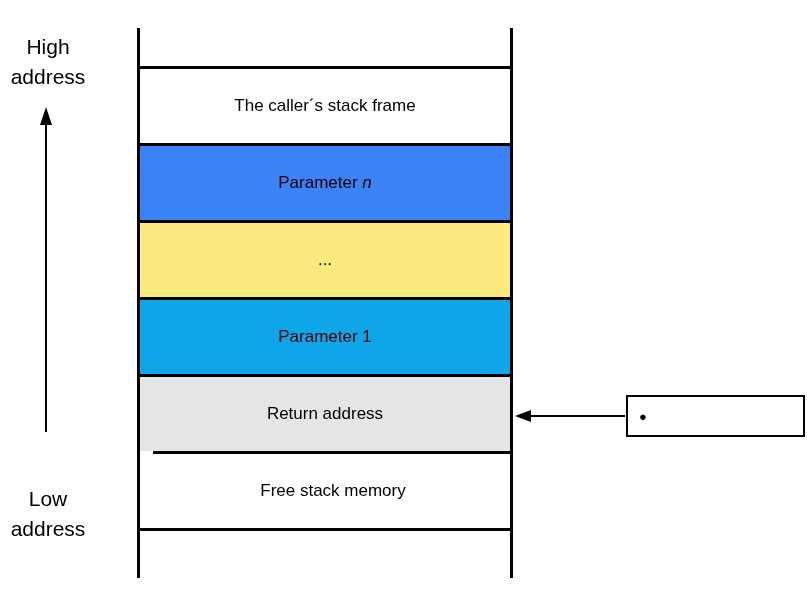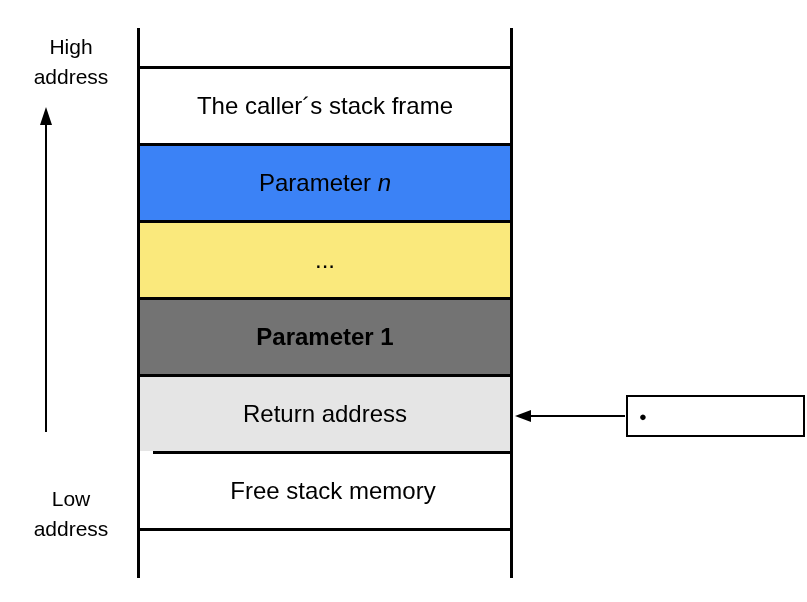--- a/index.html
+++ b/index.html
@@ -13,21 +13,20 @@
     overflow: hidden;
   }
   .side-label {
     position: absolute;
     left: 0;
     width: 96px;
     text-align: center;
     font-size: 21px;
     line-height: 1.45;
     white-space: pre-line;
-    padding-left: 23px;
   }
   .side-label.high { top: 32px; }
   .side-label.low  { top: 484px; }
   .up-arrow {
     position: absolute;
     left: 33px;
     top: 106px;
     width: 26px;
     height: 330px;
   }
@@ -49,21 +48,21 @@
     border-bottom: 3px solid #000000;
     z-index: 1;
   }
   .row {
     box-sizing: border-box;
     height: 77px;
     border-top: 3px solid #000000;
     display: flex;
     align-items: center;
     justify-content: center;
-    font-size: 24px;
+    font-size: 17px;
   }
   .ptr-arrow {
     position: absolute;
     left: 513px;
     top: 404px;
     width: 113px;
     height: 24px;
   }
   .ptr-box {
     position: absolute;
@@ -107,21 +106,21 @@
   <div class="rows" id="stack-rows">
       <div class="row" style="background: rgb(255, 255, 255);">
         <span><span>The caller´s stack frame</span></span>
       </div>
       <div class="row" style="background: #3b82f6;">
         <span><span>Parameter </span><i>n</i></span>
       </div>
       <div class="row" style="background: rgb(250, 233, 124);">
         <span><span>...</span></span>
       </div>
-      <div class="row" style="background: #737373; font-weight: bold;">
+      <div class="row" style="background: #0ea5e9;">
         <span><span>Parameter 1</span></span>
       </div>
       <div class="row" style="background: #e5e5e5;">
         <span><span>Return address</span></span>
       </div>
       <div class="row" style="background: rgb(255, 255, 255); margin-left: 16px;">
         <span><span>Free stack memory</span></span>
       </div>
     </div>
 

